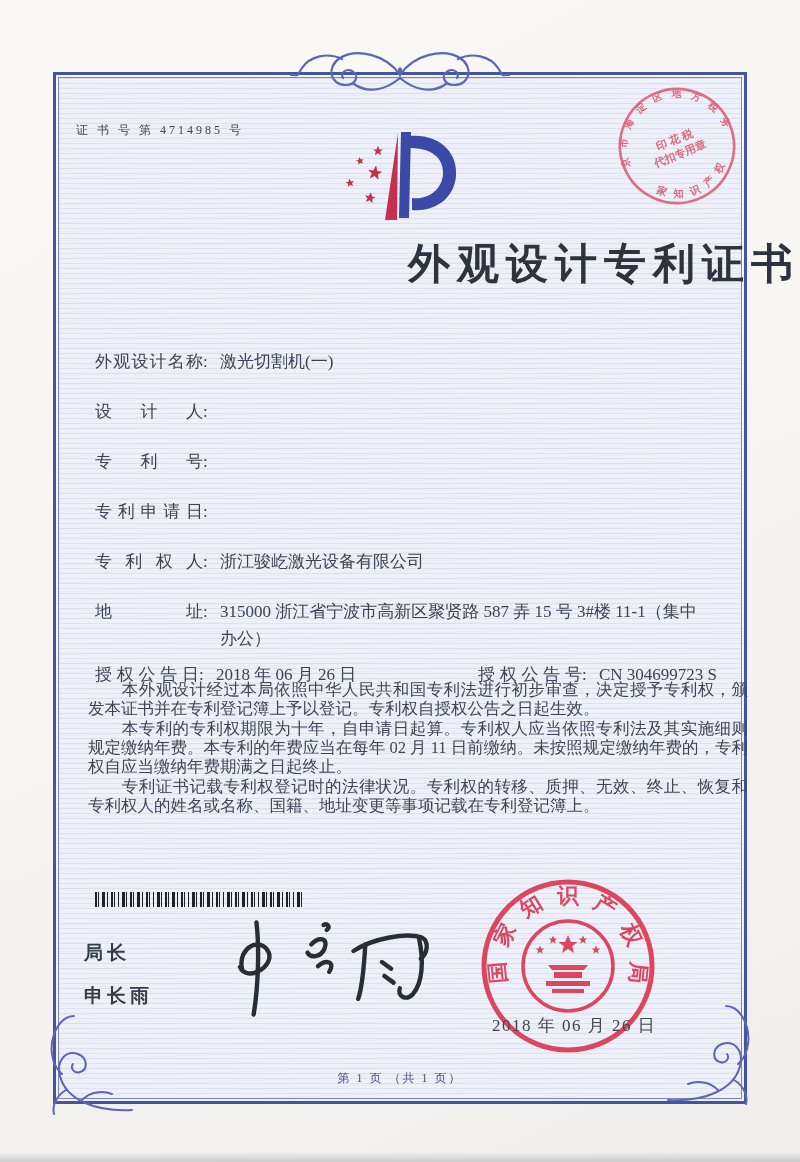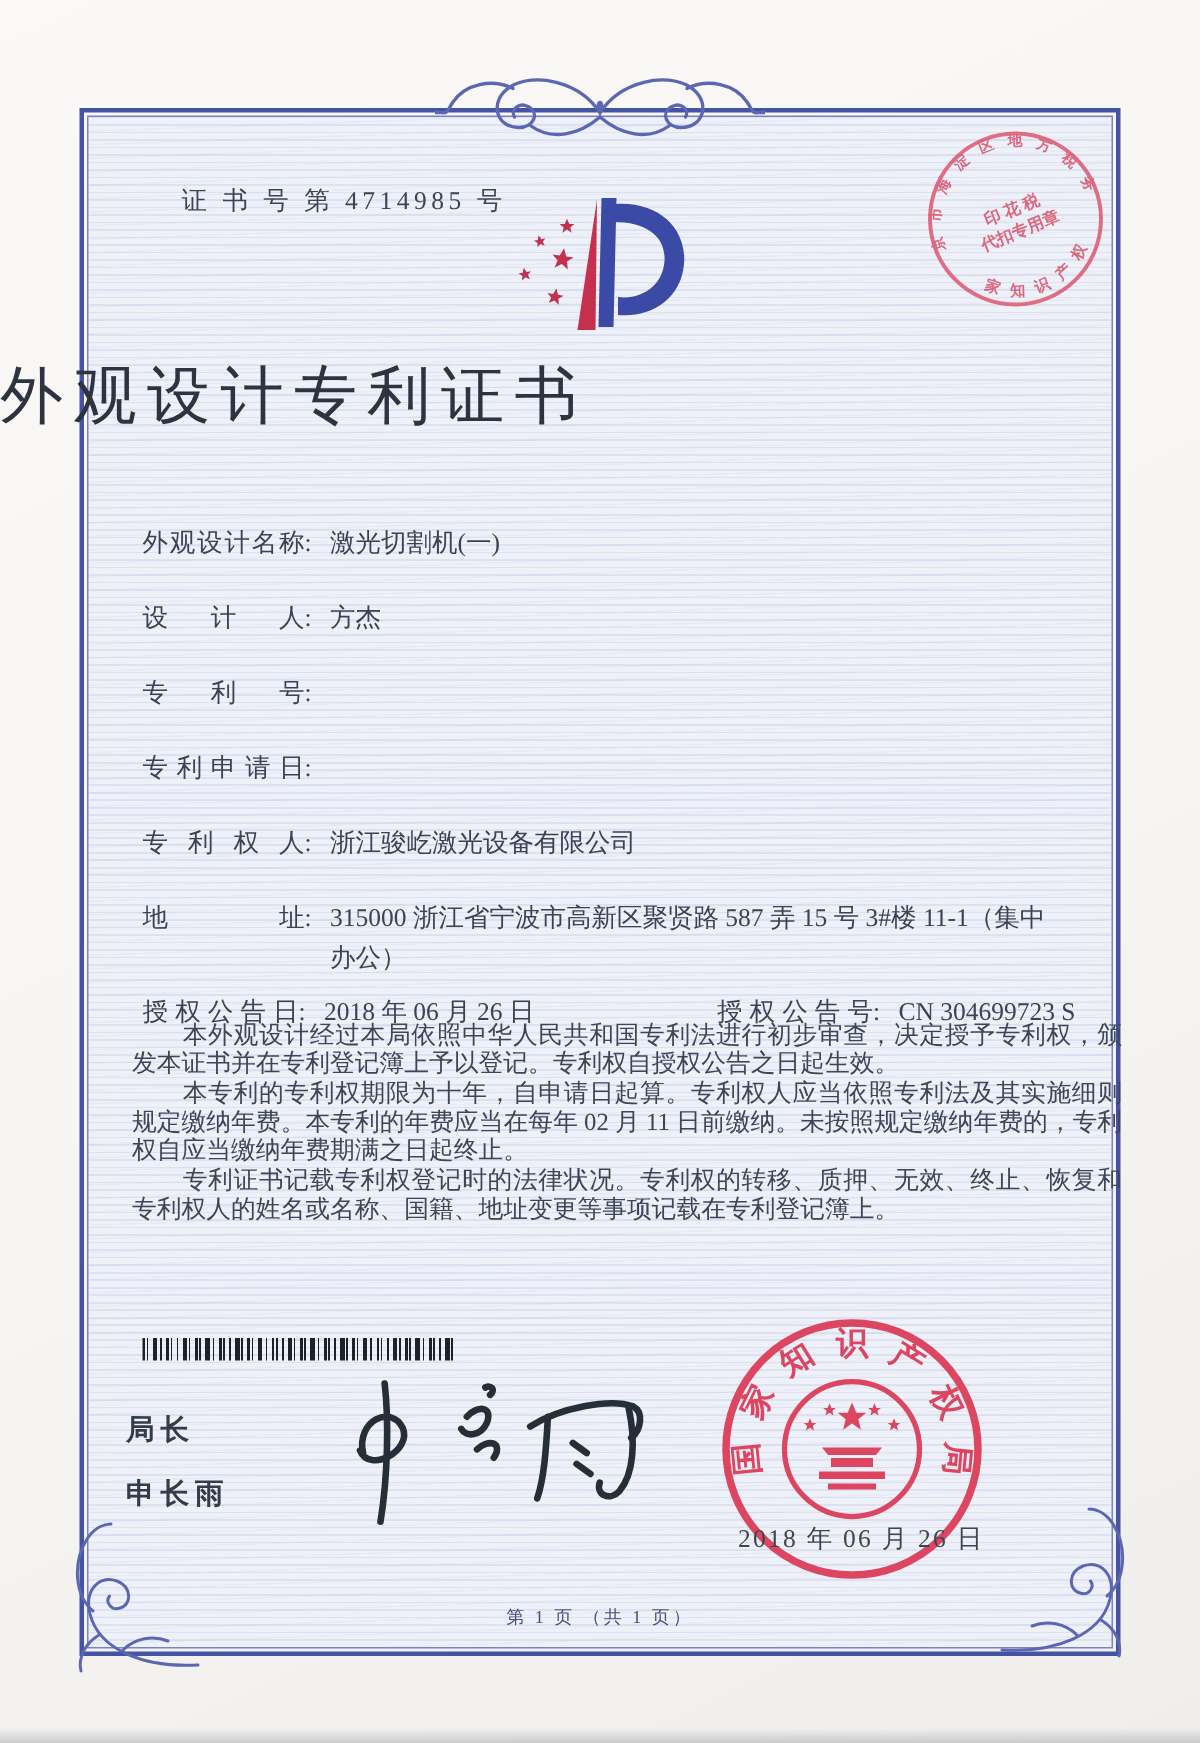--- a/index.html
+++ b/index.html
@@ -18,24 +18,24 @@
            repeating-linear-gradient(178deg,rgba(190,196,232,.14) 0 1px,rgba(255,255,255,0) 1px 9px),
            #eff1f8;}
 
   
   .orn{position:absolute;pointer-events:none;}
   .orn-top{left:290px;top:44px;}
   .orn-bl{left:36px;top:1012px;}
   .orn-br{left:664px;top:1002px;transform:scaleX(-1);}
 
   
-  .cert-no{position:absolute;left:76px;top:122px;font-size:17px;letter-spacing:3px;color:#3c4554;margin-left:45px;}
+  .cert-no{position:absolute;left:76px;top:122px;font-size:12px;letter-spacing:3px;color:#3c4554;}
   .logo{position:absolute;left:325px;top:110px;}
-  .title{position:absolute;left:0;top:236px;width:800px;text-align:left;
-         font-size:42px;font-weight:normal;letter-spacing:7px;color:#2d3440;}
+  .title{position:absolute;left:0;top:236px;width:800px;text-align:right;
+         font-size:42px;font-weight:bold;letter-spacing:7px;color:#2d3440;}
 
   
   .fields{position:absolute;left:95px;top:348px;width:622px;font-size:17px;color:#3a4353;}
   .frow{display:flex;align-items:flex-start;line-height:27px;margin-bottom:23px;}
   .frow.addr{margin-bottom:9px;}
   .flabel{flex:0 0 108px;text-align:justify;text-align-last:justify;}
   .fcolon{flex:0 0 17px;text-align:left;}
   .fvalue{flex:1 1 auto;max-width:492px;}
   .frow.double{justify-content:space-between;}
   .fgroup{display:flex;align-items:flex-start;}
@@ -122,21 +122,20 @@
 
   <div class="fields">
     <div class="frow">
       <span class="flabel">外观设计名称</span>
         <span class="fcolon">:</span>
         <span class="fvalue">激光切割机(一)</span>
     </div>
     <div class="frow">
       <span class="flabel">设计人</span>
         <span class="fcolon">:</span>
-        <span class="fvalue">方杰</span>
     </div>
     <div class="frow">
       <span class="flabel">专利号</span>
         <span class="fcolon">:</span>
     </div>
     <div class="frow">
       <span class="flabel">专利申请日</span>
         <span class="fcolon">:</span>
     </div>
     <div class="frow">

